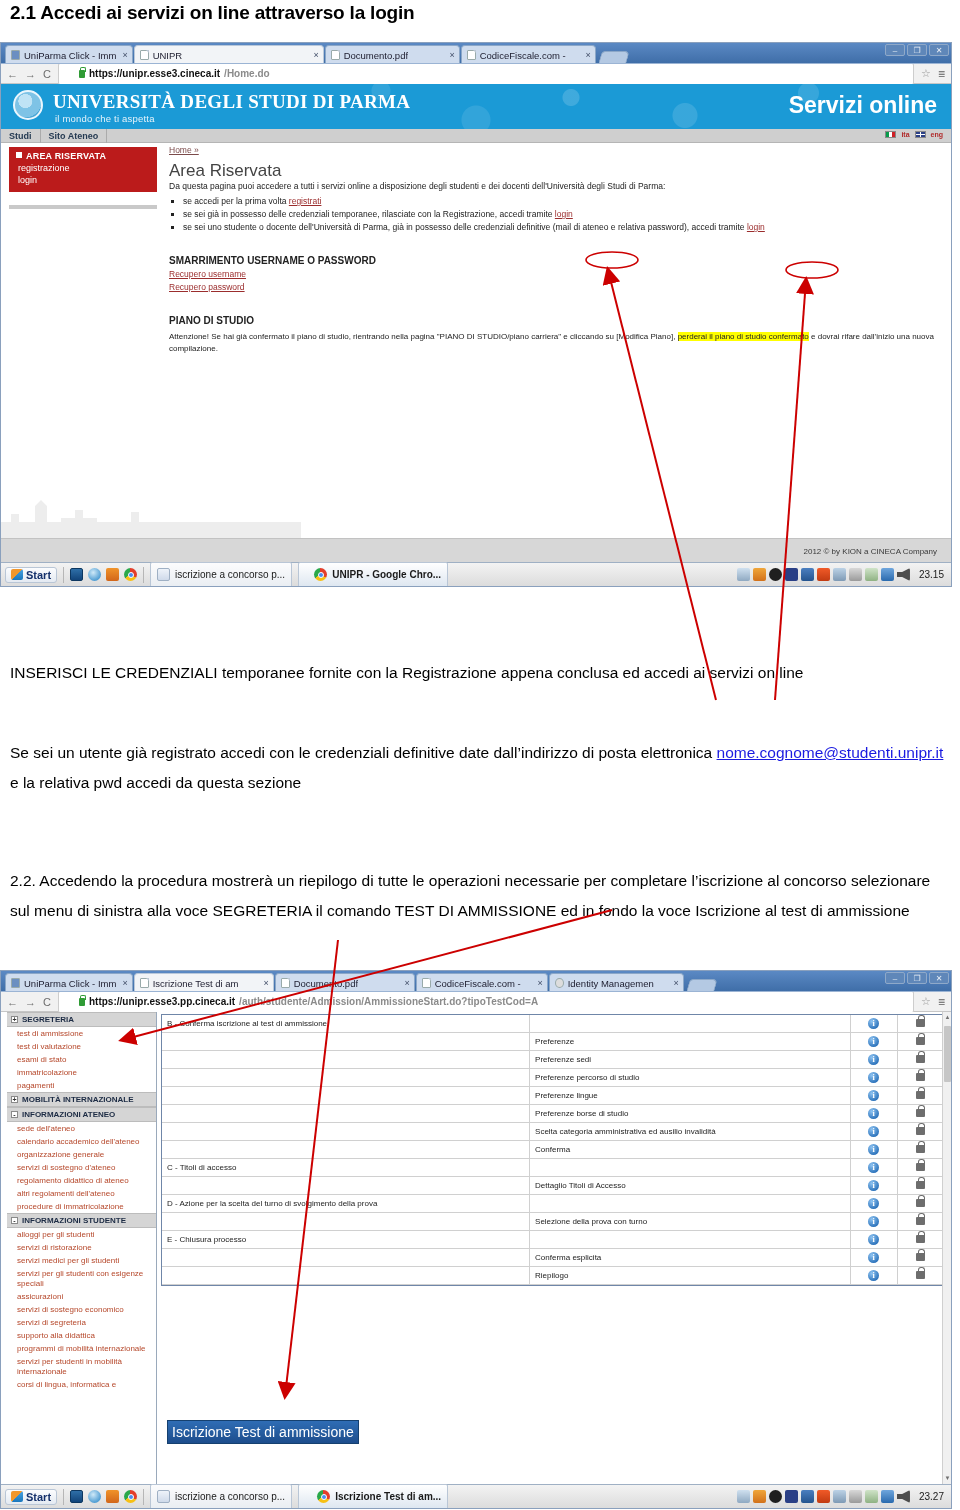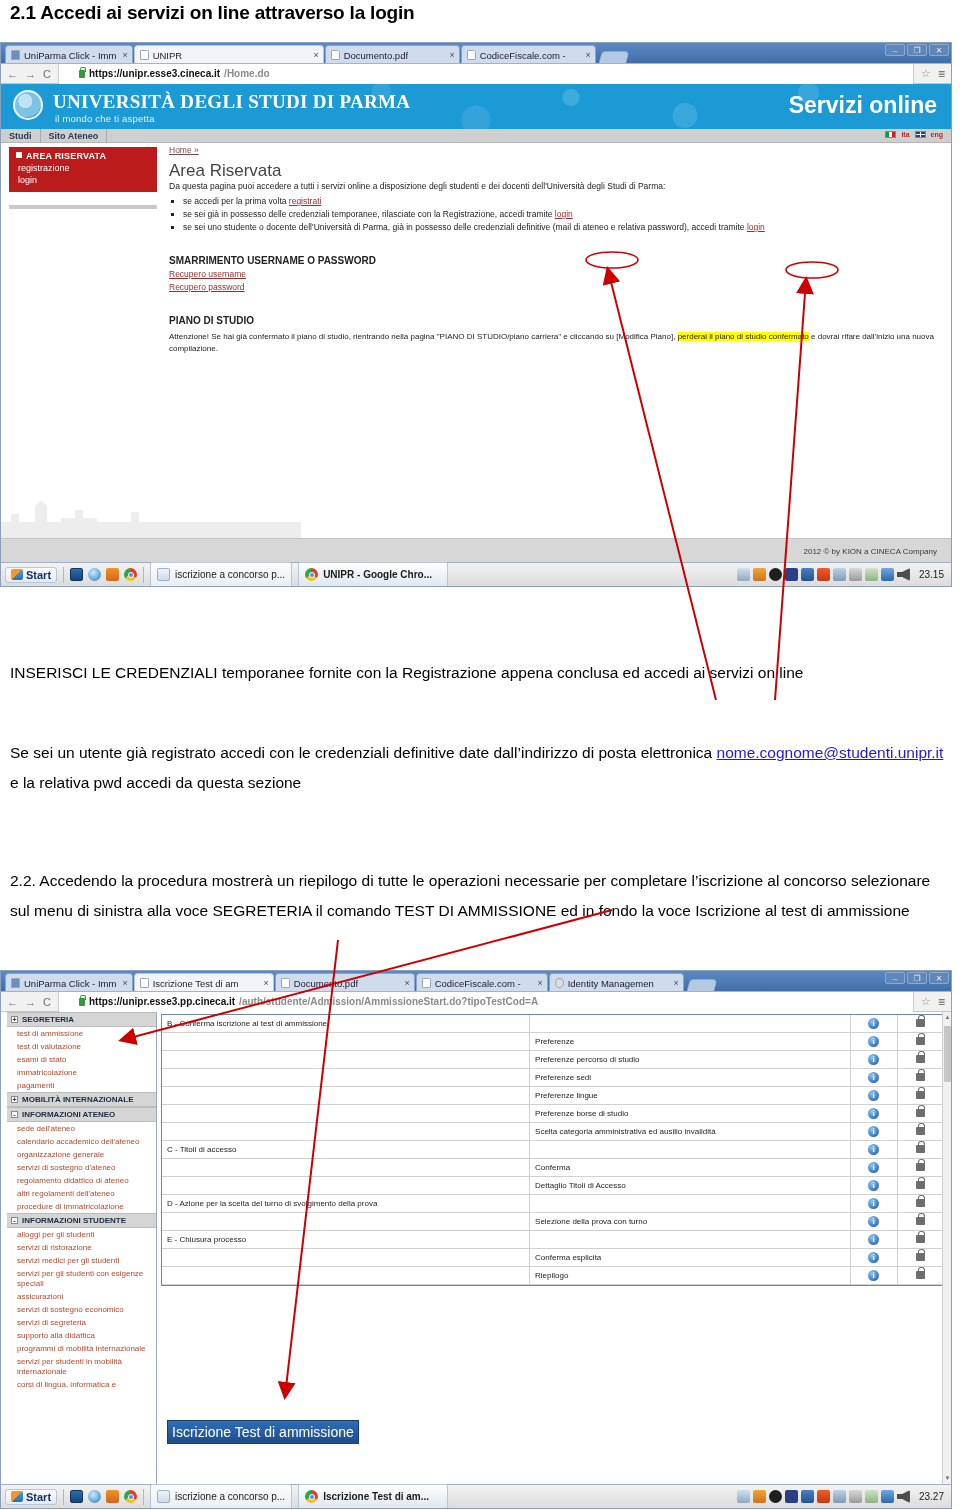--- a/index.html
+++ b/index.html
@@ -220,21 +220,21 @@
     border-radius:50%; position:relative;
   }
   .qico.chrome::after{content:"";position:absolute;inset:3.5px;background:#4a8df0;border-radius:50%;border:1.5px solid #fff;}
   .taskitem{
     display:flex;align-items:center;gap:5px;
     height:26px;padding:0 6px;
     border:1px solid #b9c6d6;border-radius:2px;
     background:linear-gradient(#fcfcfd,#e9edf2);
     color:#1a1a1a; max-width:200px; overflow:hidden; white-space:nowrap;
   }
-  .taskitem.active{ background:linear-gradient(#ffffff,#dde6f0); font-weight:bold;}
+  .taskitem.active{ background:linear-gradient(#ffffff,#dde6f0); font-weight:bold;justify-content:flex-end;}
   .tray{ margin-left:auto; display:flex; align-items:center; gap:3px; padding-right:3px;}
   .tray .ti{ width:13px;height:13px;display:inline-block;border-radius:2px;}
   .clock{ font-size:10px; color:#1a1a1a; padding-left:6px; }
 
   
   .prose{ position:absolute; left:10px; right:12px; font-size:15.5px; line-height:30px; color:#000;}
   a.mail{ color:#1a1ae0; text-decoration:underline; }
 
   
   .side2{
@@ -558,57 +558,57 @@
             <td class="c4"><span class="lockico"></span></td>
           </tr>
           <tr>
             <td class="c1"></td>
             <td class="c2">Preferenze</td>
             <td class="c3"><span class="infoico">i</span></td>
             <td class="c4"><span class="lockico"></span></td>
           </tr>
           <tr>
             <td class="c1"></td>
+            <td class="c2">Preferenze sedi</td>
+            <td class="c3"><span class="infoico">i</span></td>
+            <td class="c4"><span class="lockico"></span></td>
+          </tr>
+          <tr>
+            <td class="c1"></td>
             <td class="c2">Preferenze percorso di studio</td>
             <td class="c3"><span class="infoico">i</span></td>
             <td class="c4"><span class="lockico"></span></td>
           </tr>
           <tr>
             <td class="c1"></td>
-            <td class="c2">Preferenze sedi</td>
-            <td class="c3"><span class="infoico">i</span></td>
-            <td class="c4"><span class="lockico"></span></td>
-          </tr>
-          <tr>
-            <td class="c1"></td>
             <td class="c2">Preferenze lingue</td>
             <td class="c3"><span class="infoico">i</span></td>
             <td class="c4"><span class="lockico"></span></td>
           </tr>
           <tr>
             <td class="c1"></td>
             <td class="c2">Preferenze borse di studio</td>
             <td class="c3"><span class="infoico">i</span></td>
             <td class="c4"><span class="lockico"></span></td>
           </tr>
           <tr>
             <td class="c1"></td>
             <td class="c2">Scelta categoria amministrativa ed ausilio invalidità</td>
+            <td class="c3"><span class="infoico">i</span></td>
+            <td class="c4"><span class="lockico"></span></td>
+          </tr>
+          <tr>
+            <td class="c1"></td>
+            <td class="c2">Conferma</td>
             <td class="c3"><span class="infoico">i</span></td>
             <td class="c4"><span class="lockico"></span></td>
           </tr>
           <tr>
             <td class="c1">C - Titoli di accesso</td>
             <td class="c2"></td>
-            <td class="c3"><span class="infoico">i</span></td>
-            <td class="c4"><span class="lockico"></span></td>
-          </tr>
-          <tr>
-            <td class="c1"></td>
-            <td class="c2">Conferma</td>
             <td class="c3"><span class="infoico">i</span></td>
             <td class="c4"><span class="lockico"></span></td>
           </tr>
           <tr>
             <td class="c1"></td>
             <td class="c2">Dettaglio Titoli di Accesso</td>
             <td class="c3"><span class="infoico">i</span></td>
             <td class="c4"><span class="lockico"></span></td>
           </tr>
           <tr>

